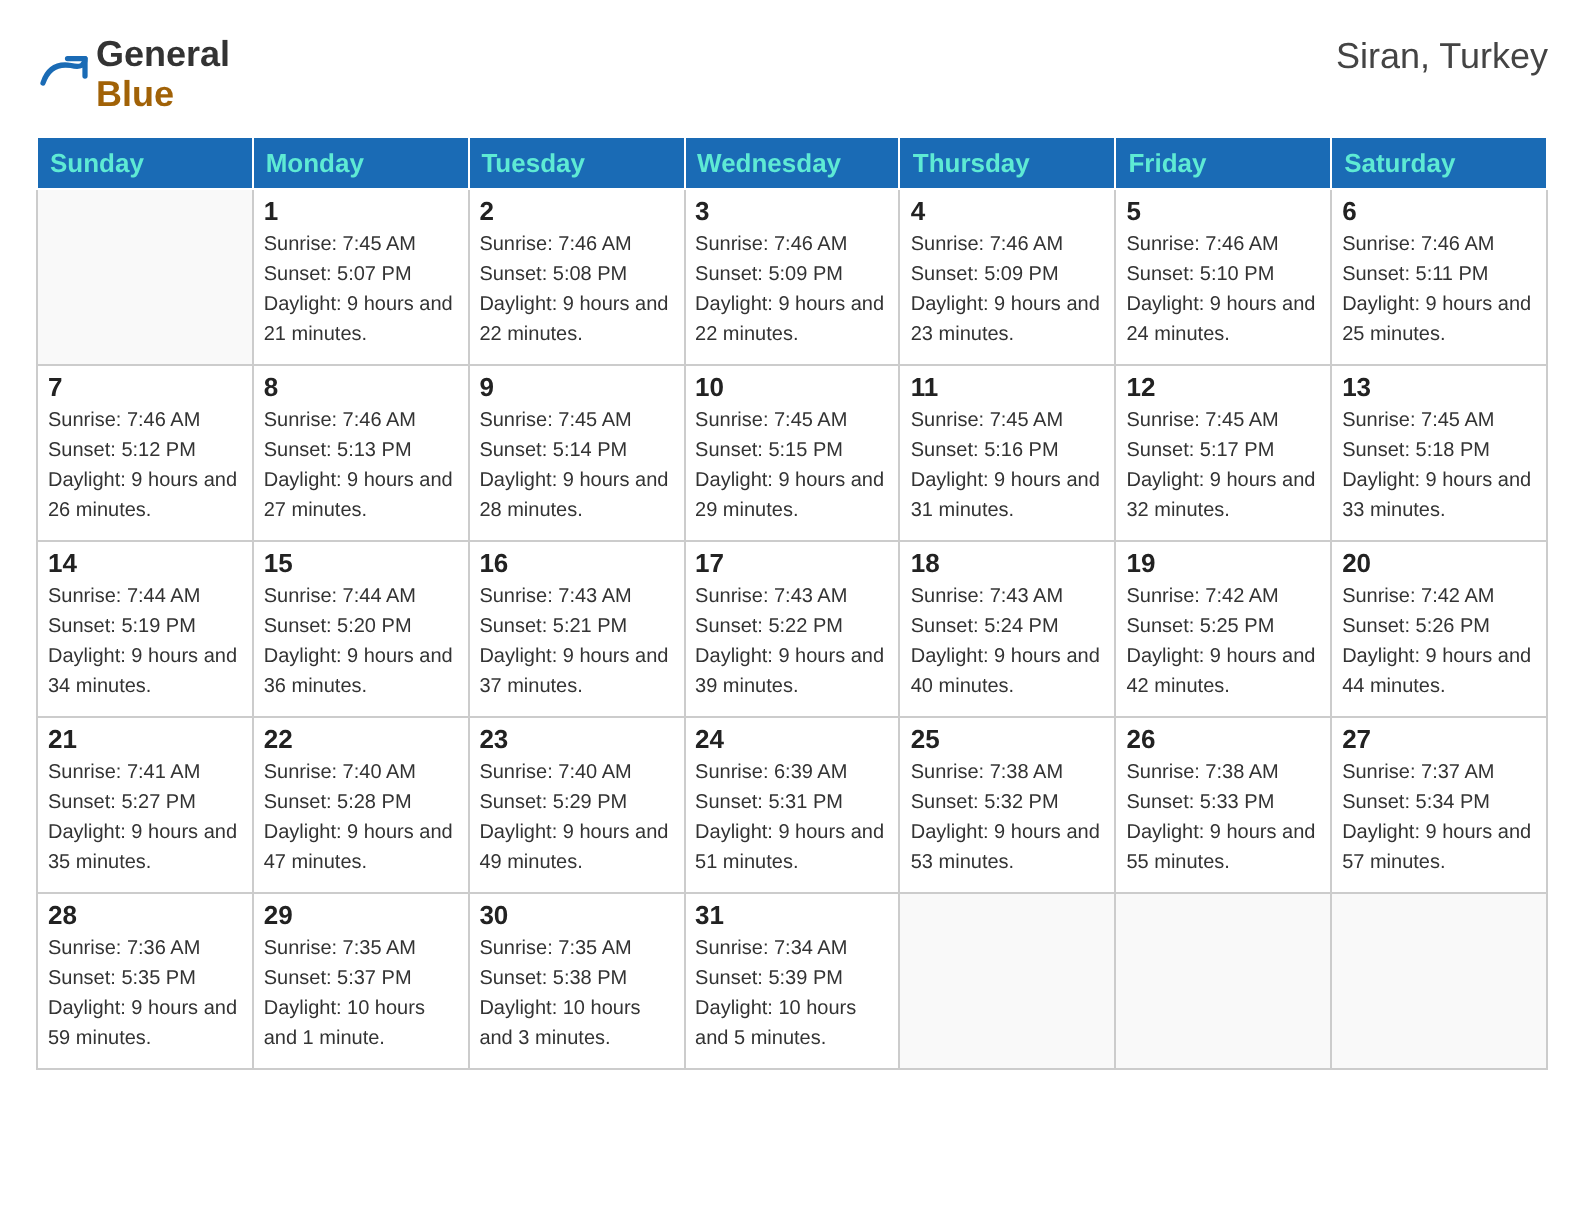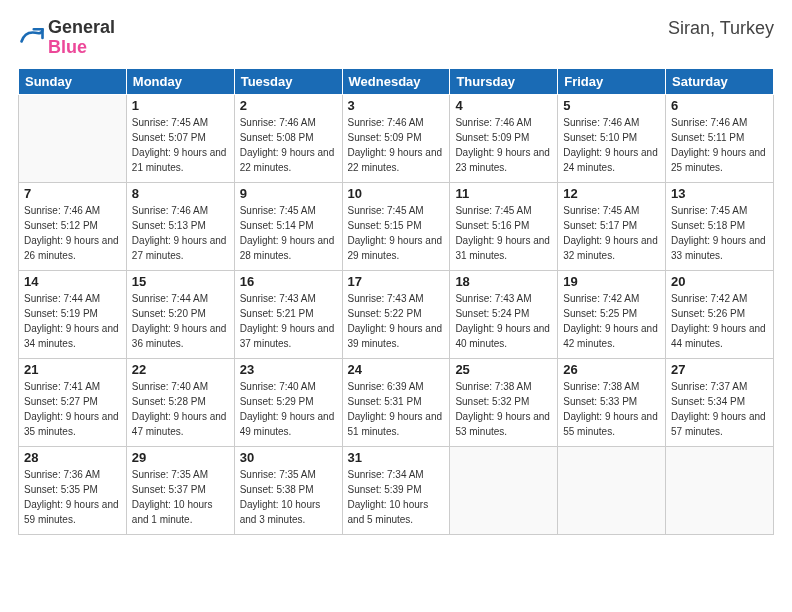--- a/index.html
+++ b/index.html
@@ -26,21 +26,21 @@
     .logo {
       display: flex;
       align-items: center;
     }
     .logo-text {
       font-size: 18px;
       font-weight: bold;
       line-height: 1.1;
     }
     .logo-general { color: #333; }
-    .logo-blue { color: #ec4899; }
+    .logo-blue { color: #a16207; }
     .logo-icon {
       width: 28px;
       height: 28px;
       margin-right: 2px;
     }
     .title-block {
       text-align: right;
     }
     .month-title {
       font-size: 32px;
@@ -52,21 +52,21 @@
       color: #444;
     }
     .calendar {
       border-collapse: collapse;
       width: 100%;
       flex: 1;
       table-layout: fixed;
     }
     .calendar th {
       background: #1a6bb5;
-      color: #ffffff;
+      color: #5eead4;
       text-align: left;
       padding: 5px 6px;
       font-size: 13px;
       font-weight: bold;
       border: 1px solid #fff;
     }
     .calendar td {
       border: 1px solid #ccc;
       vertical-align: top;
       padding: 3px 5px;

